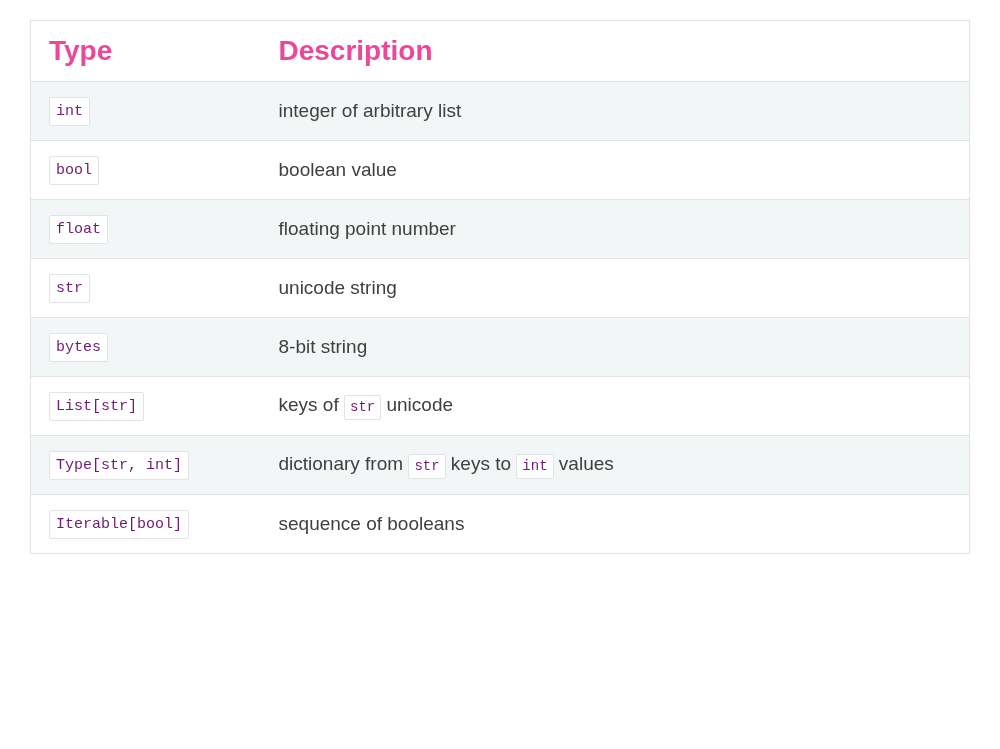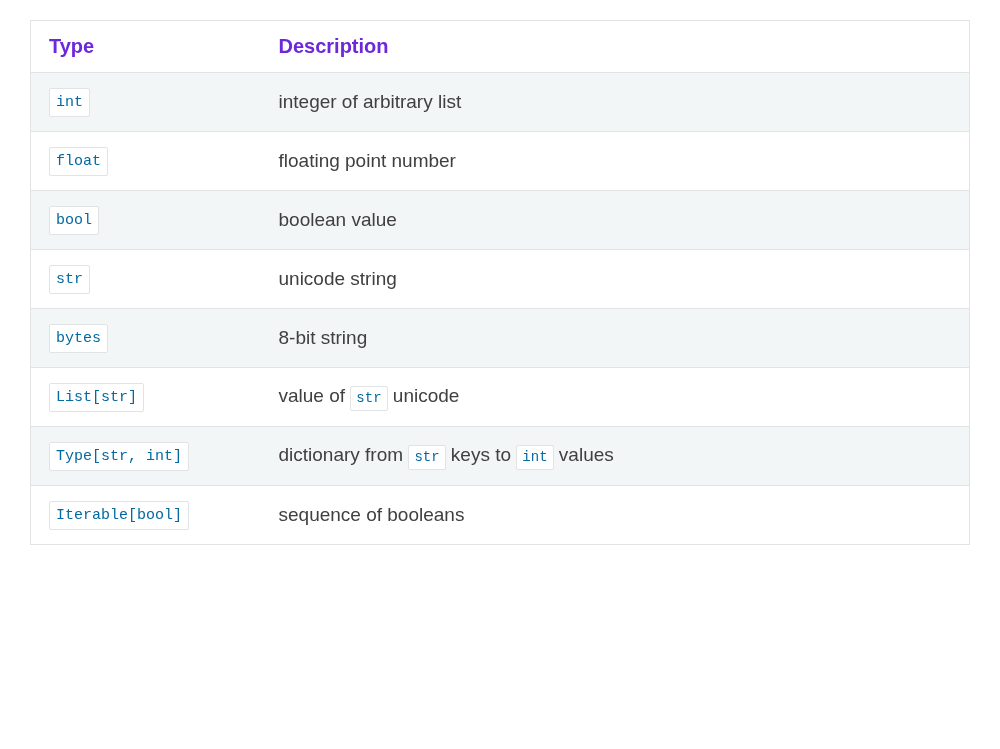--- a/index.html
+++ b/index.html
@@ -19,43 +19,43 @@
     max-width: 940px;
     border: 1px solid #e1e4e5;
     font-size: 19px;
   }
   table.types-table th {
     text-align: left;
     font-weight: 700;
     padding: 14px 18px 14px 18px;
     background: #ffffff;
     border-bottom: 1px solid #e1e4e5;
-    color: #6d28d9;
-    font-size: 20px;
+    color: #ec4899;
+    font-size: 28px;
   }
   table.types-table td {
     padding: 14px 18px;
     border-top: 1px solid #e1e4e5;
     vertical-align: middle;
     color: #404040;
     line-height: 1.4;
   }
   table.types-table tbody tr {
     background: #f3f6f6;
   }
   table.types-table tbody tr:nth-child(even) {
     background: #ffffff;
   }
   col.type-col {
     width: 230px;
   }
   code.lit {
     font-family: "SFMono-Regular", Consolas, "Liberation Mono", Menlo, Courier, monospace;
     font-size: 15px;
-    color: #0369a1;
+    color: #701a75;
     background: #ffffff;
     border: 1px solid #e1e4e5;
     border-radius: 2px;
     padding: 3px 6px;
     white-space: nowrap;
     display: inline-block;
   }
   .desc-cell code.lit {
     font-size: 14px;
     padding: 2px 5px;
@@ -79,32 +79,32 @@
     <tr>
       <td>
         <code class="lit">int</code>
       </td>
       <td class="desc-cell">
         <span>integer of arbitrary list</span>
       </td>
     </tr>
     <tr>
       <td>
+        <code class="lit">bool</code>
+      </td>
+      <td class="desc-cell">
+        <span>boolean value</span>
+      </td>
+    </tr>
+    <tr>
+      <td>
         <code class="lit">float</code>
       </td>
       <td class="desc-cell">
         <span>floating point number</span>
-      </td>
-    </tr>
-    <tr>
-      <td>
-        <code class="lit">bool</code>
-      </td>
-      <td class="desc-cell">
-        <span>boolean value</span>
       </td>
     </tr>
     <tr>
       <td>
         <code class="lit">str</code>
       </td>
       <td class="desc-cell">
         <span>unicode string</span>
       </td>
     </tr>
@@ -114,21 +114,21 @@
       </td>
       <td class="desc-cell">
         <span>8-bit string</span>
       </td>
     </tr>
     <tr>
       <td>
         <code class="lit">List[str]</code>
       </td>
       <td class="desc-cell">
-        <span>value of </span><code class="lit">str</code><span> unicode</span>
+        <span>keys of </span><code class="lit">str</code><span> unicode</span>
       </td>
     </tr>
     <tr>
       <td>
         <code class="lit">Type[str, int]</code>
       </td>
       <td class="desc-cell">
         <span>dictionary from </span><code class="lit">str</code><span> keys to </span><code class="lit">int</code><span> values</span>
       </td>
     </tr>

